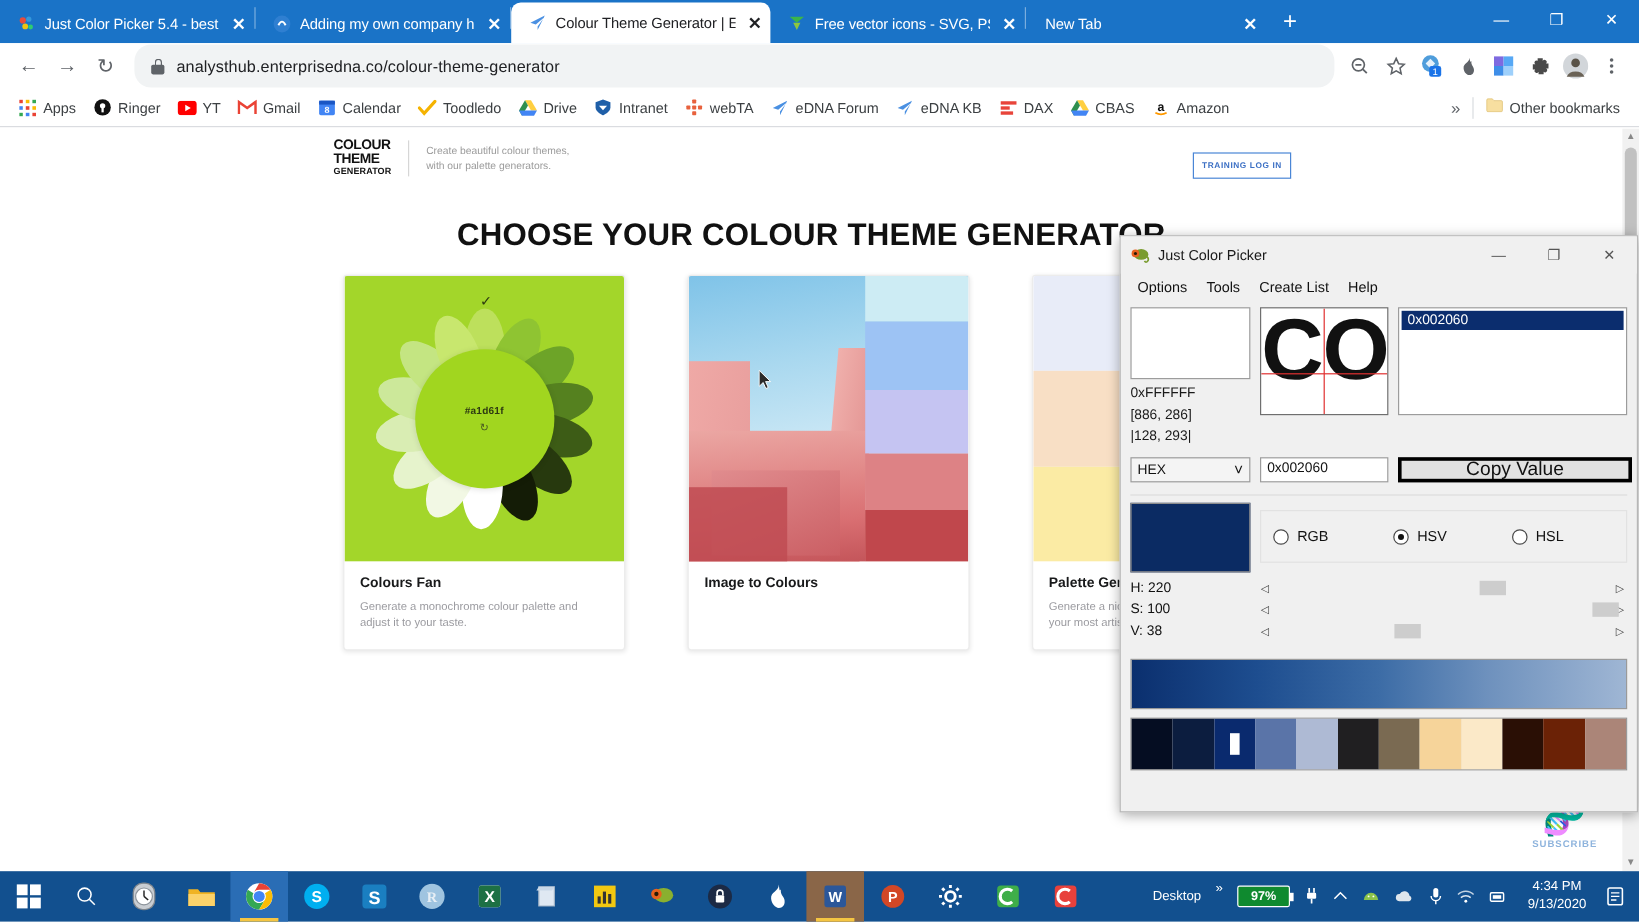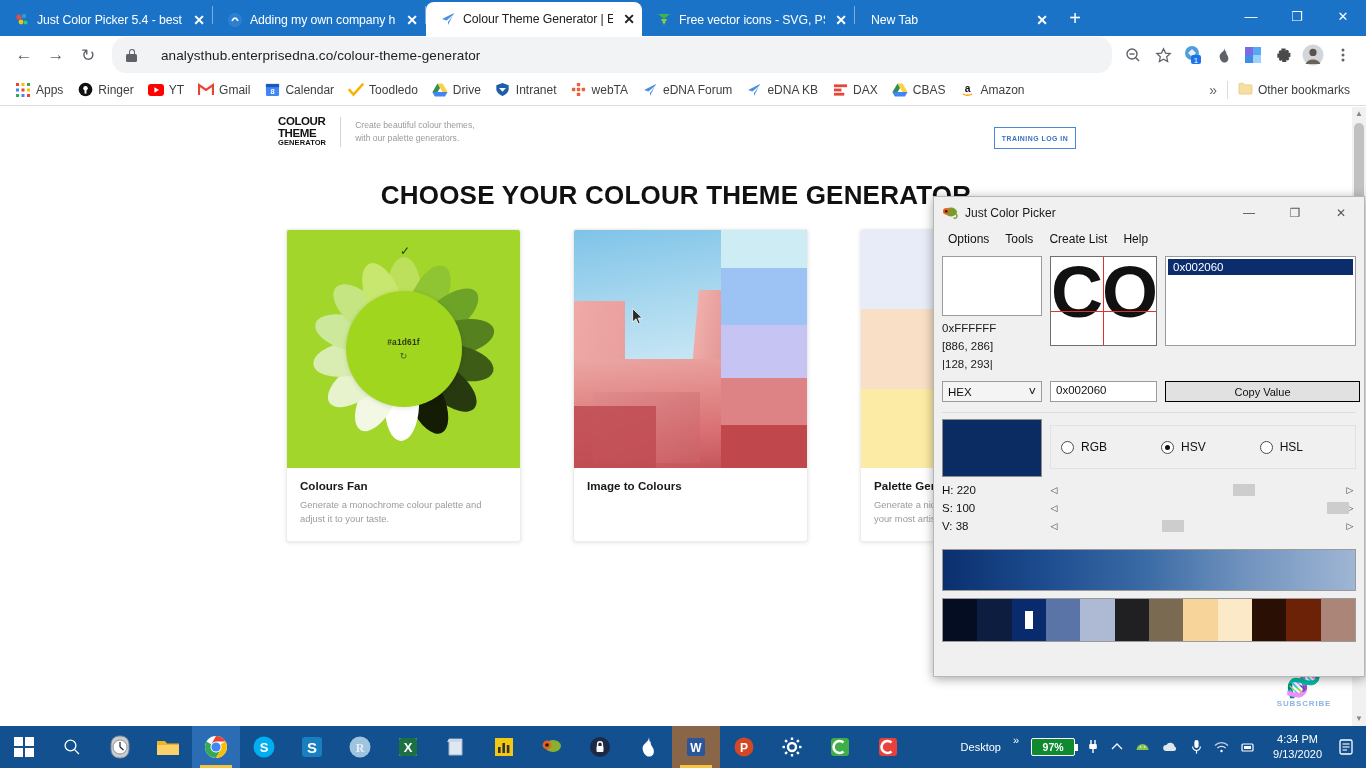--- a/index.html
+++ b/index.html
@@ -53,21 +53,21 @@
     position: absolute; left: 0; top: 36px; width: 1366px; height: 38px;
     background: #fff; display: flex; align-items: center; padding: 0 8px;
   }
   .navbtn {
     width: 32px; height: 32px; display: flex; align-items: center; justify-content: center;
     color: #5f6368; font-size: 17px; flex: 0 0 32px;
   }
   .omnibox {
     flex: 1 1 auto; height: 36px; margin: 0 6px 0 8px;
     background: #f1f3f4; border-radius: 14px;
-    display: flex; align-items: center; padding: 0 14px; gap: 24px;
+    display: flex; align-items: center; padding: 0 14px; gap: 10px;
   }
   .omnibox .url { font-size: 13.5px; color: #202124; letter-spacing: .1px; }
   .lockicon { width: 11px; height: 13px; position: relative; flex: 0 0 11px; }
   .lockicon .body { position: absolute; bottom: 0; left: 0; width: 11px; height: 8px; background: #5f6368; border-radius: 1.5px; }
   .lockicon .shackle { position: absolute; top: 0; left: 2.5px; width: 6px; height: 6px; border: 1.6px solid #5f6368; border-bottom: none; border-radius: 3px 3px 0 0; }
   .toolicon { width: 30px; height: 30px; display: flex; align-items: center; justify-content: center; flex: 0 0 30px; }
 
   
   .bookmarks {
     position: absolute; left: 0; top: 74px; width: 1366px; height: 32px;
@@ -194,22 +194,22 @@
   #jcp .listbox .sel { background: #0b2d6e; color: #fff; font-size: 11.5px; padding: 2px 5px; }
 
   #jcp .row2 { display: flex; padding: 8px 4px 0 8px; gap: 8px; align-items: center; }
   #jcp .combo {
     width: 100px; height: 21px; background: #f4f4f4; border: 1px solid #9c9c9c;
     display: flex; align-items: center; justify-content: space-between; padding: 0 5px;
     font-size: 11.5px; color: #111;
   }
   #jcp .hexfield { width: 107px; height: 21px; background: #fff; border: 1px solid #9c9c9c; font-size: 11.5px; padding: 2px 5px; color: #111; }
   #jcp .copybtn {
-    flex: 1 1 auto; height: 21px; background: #e1e1e1; border: 1px solid #000000;
-    display: flex; align-items: center; justify-content: center; font-size: 11px; color: #111;
+    flex: 1 1 auto; height: 21px; background: #e1e1e1; border: 3px solid #000000;
+    display: flex; align-items: center; justify-content: center; font-size: 16px; color: #111;
   }
 
   #jcp .hr { margin: 10px 8px 0 8px; height: 1px; background: #dcdcdc; }
 
   #jcp .row3 { display: flex; padding: 6px 8px 0 8px; gap: 8px; }
   #jcp .bigswatch { width: 100px; height: 58px; background: #0b2b63; border: 1px solid #8d8d8d; }
   #jcp .modebox { flex: 1 1 auto; height: 44px; border: 1px solid #e2e2e2; display: flex; align-items: center; padding: 0 10px; gap: 54px; margin-top: 6px; }
   #jcp .radio { display: flex; align-items: center; gap: 7px; font-size: 12px; color: #111; }
   #jcp .radio .dot { width: 13px; height: 13px; border-radius: 50%; border: 1.5px solid #4a4a4a; background: #fff; position: relative; }
   #jcp .radio.on .dot::after { content:""; position: absolute; left: 3px; top: 3px; width: 5px; height: 5px; border-radius: 50%; background: #111; }

